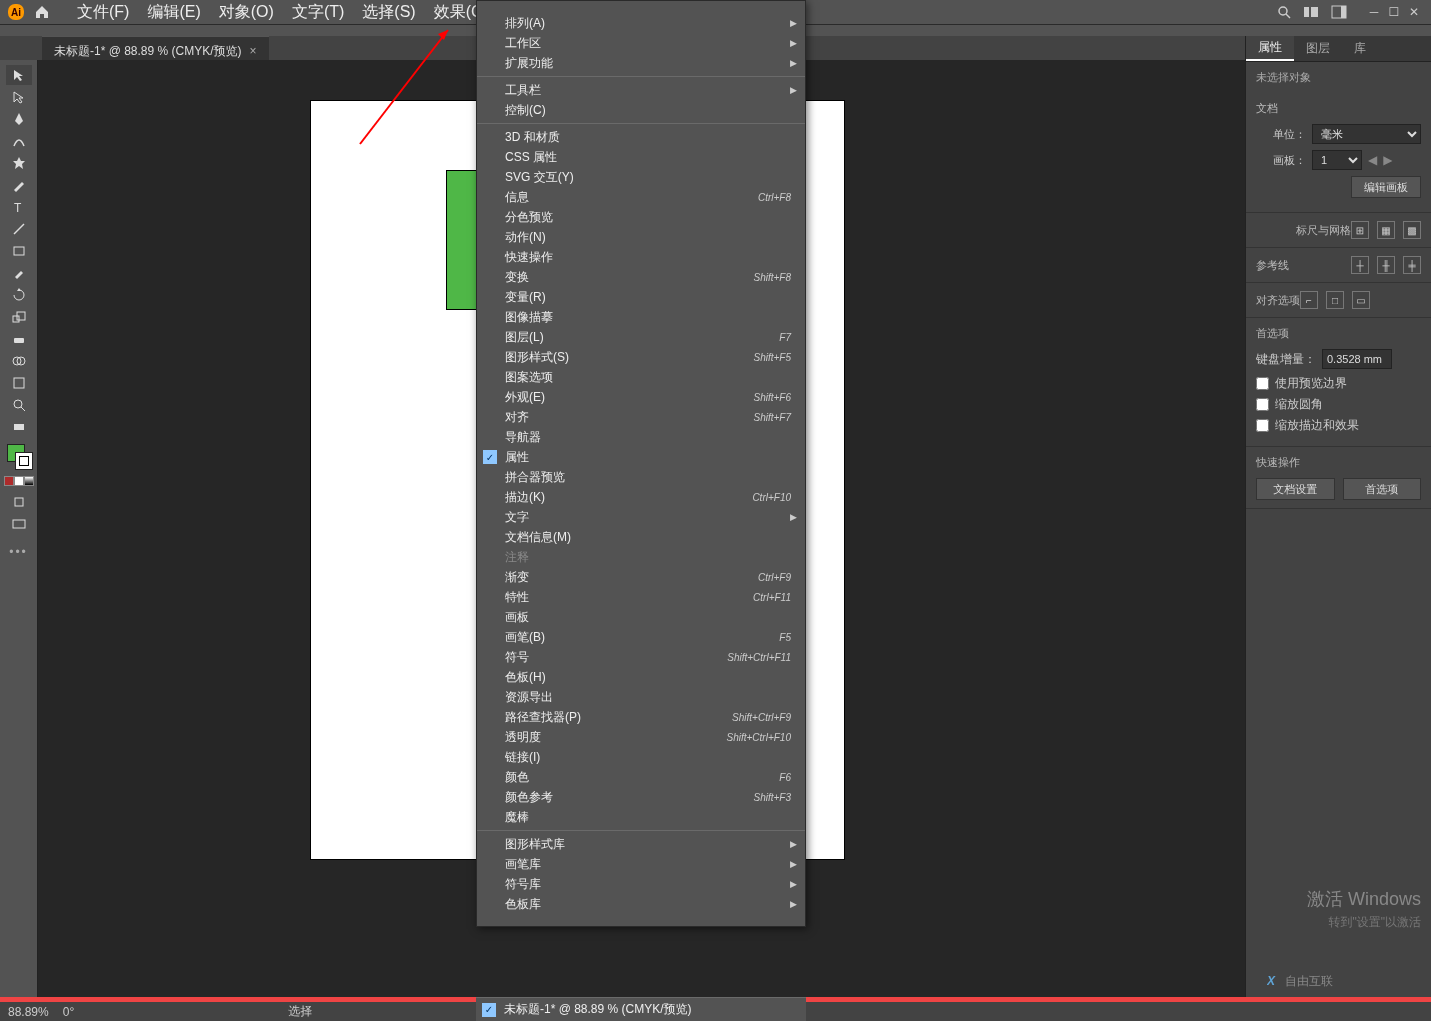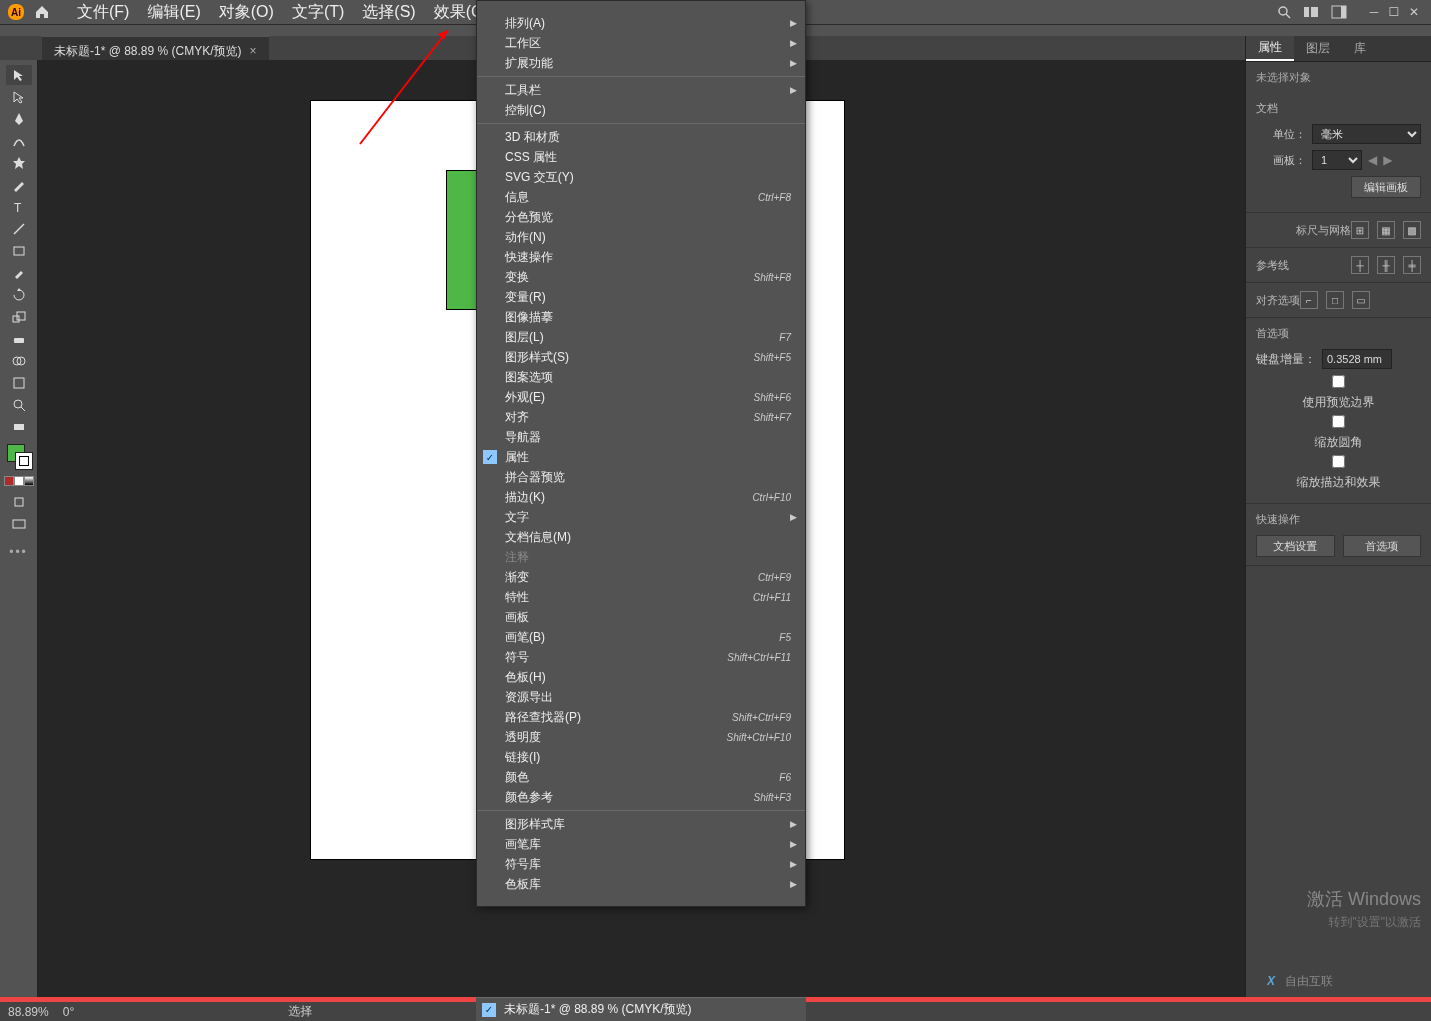--- a/index.html
+++ b/index.html
@@ -65,21 +65,21 @@
 .rightpanel .tabs .ptab { padding: 0 12px; display: flex; align-items: center; color: #aaa; cursor: pointer; font-size: 12px; }
 .rightpanel .tabs .ptab.active { background: #434343; color: #eee; border-bottom: 2px solid #fff; }
 .rightpanel .section { padding: 8px 10px; border-bottom: 1px solid #333; }
 .rightpanel .section .title { color: #bbb; font-size: 11px; margin-bottom: 8px; }
 .rightpanel .field-row { display: flex; align-items: center; margin-bottom: 6px; gap: 6px; }
 .rightpanel .field-row .lbl { color: #ccc; font-size: 11px; width: 50px; text-align: right; }
 .rightpanel select, .rightpanel input[type=text] { background: #333; border: 1px solid #222; color: #ddd; height: 20px; font-size: 11px; padding: 0 4px; }
 .rightpanel .btn { background: #555; border: 1px solid #333; color: #ddd; height: 22px; padding: 0 12px; cursor: pointer; font-size: 11px; }
 .rightpanel .icon-row { display: flex; gap: 8px; justify-content: flex-end; }
 .rightpanel .icon-row span { width: 18px; height: 18px; border: 1px solid #777; display: inline-flex; align-items:center; justify-content:center; color:#ccc; font-size:10px; }
-.rightpanel .chk { display:flex; align-items:center; gap:6px; color:#ccc; font-size:11px; margin-bottom:4px;flex-direction:column; }
+.rightpanel .chk { display:flex; align-items:center; gap:6px; color:#ccc; font-size:11px; margin-bottom:4px; }
 .rightpanel .chk input { accent-color:#555; }
 .selinfo { color:#aaa; font-size:11px; padding:8px 10px; }
 
 
 .statusbar { position: absolute; left: 0; right: 0; bottom: 0; height: 24px; background: #434343; border-top: 5px solid #ef4444; display: flex; align-items: center; padding: 0 8px; color: #ccc; font-size: 11px; gap: 14px; }
 
 
 .bottom-tab { position: absolute; left: 476px; bottom: 0; height: 24px; width: 330px; background: #535353; display: flex; align-items: center; padding-left: 28px; color: #eee; border-top:1px solid #6a6a6a; z-index:40; }
 .bottom-tab .check2 { position: absolute; left: 6px; width: 14px; height: 14px; background:#8fc8ff; display:flex; align-items:center; justify-content:center; font-size:10px; color:#003366; }
 
@@ -402,20 +402,23 @@
       <span class="label">链接(I)</span>
     </div>
     <div class="row">
       <span class="label">颜色</span>
       <span class="shortcut">F6</span>
     </div>
     <div class="row">
       <span class="label">颜色参考</span>
       <span class="shortcut">Shift+F3</span>
     </div>
+    <div class="row">
+      <span class="label">魔棒</span>
+    </div>
     <div class="sep"></div>
     <div class="row">
       <span class="label">图形样式库</span>
       <span class="arrow-r">▶</span>
     </div>
     <div class="row">
       <span class="label">画笔库</span>
       <span class="arrow-r">▶</span>
     </div>
     <div class="row">

